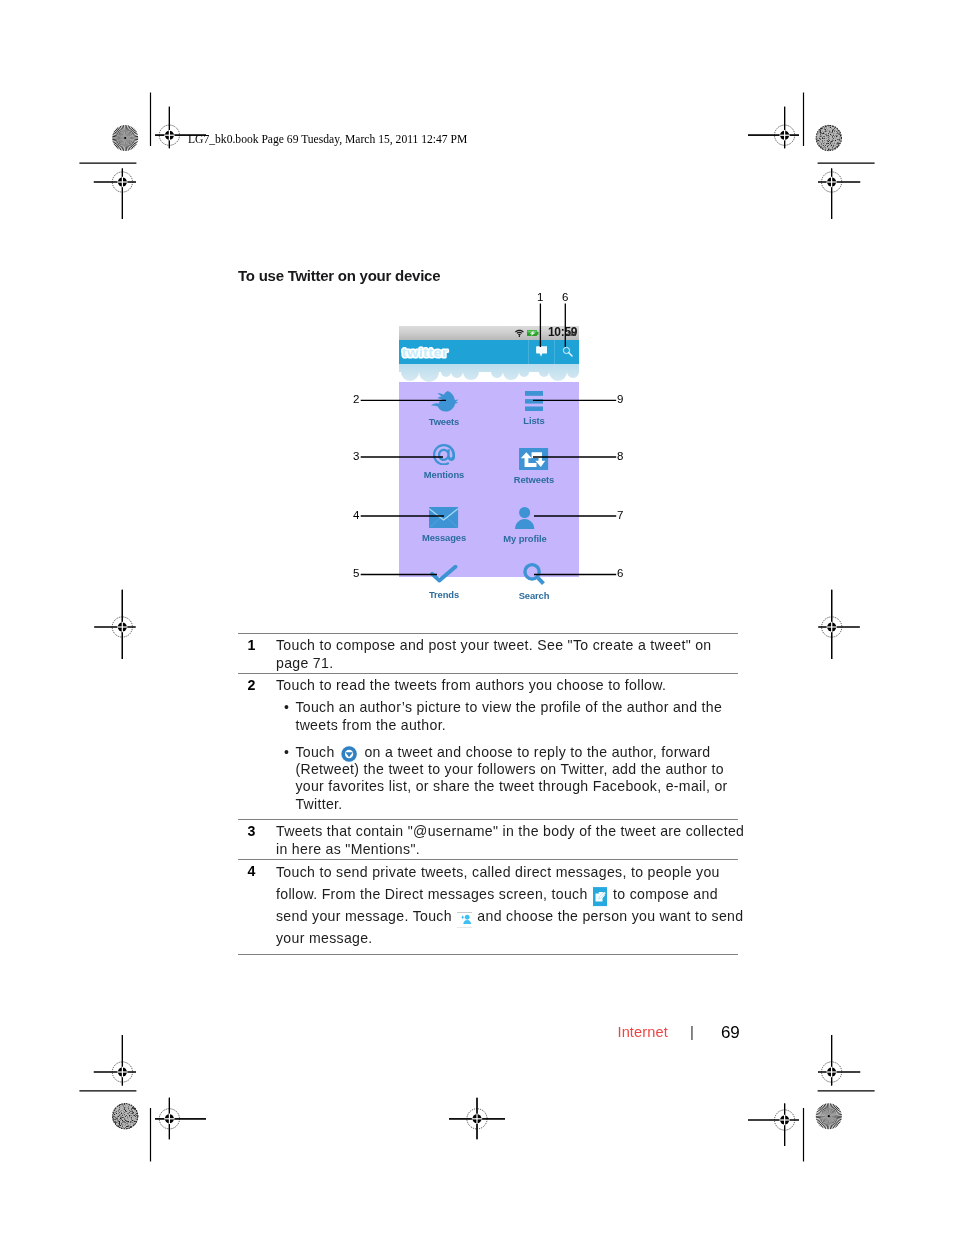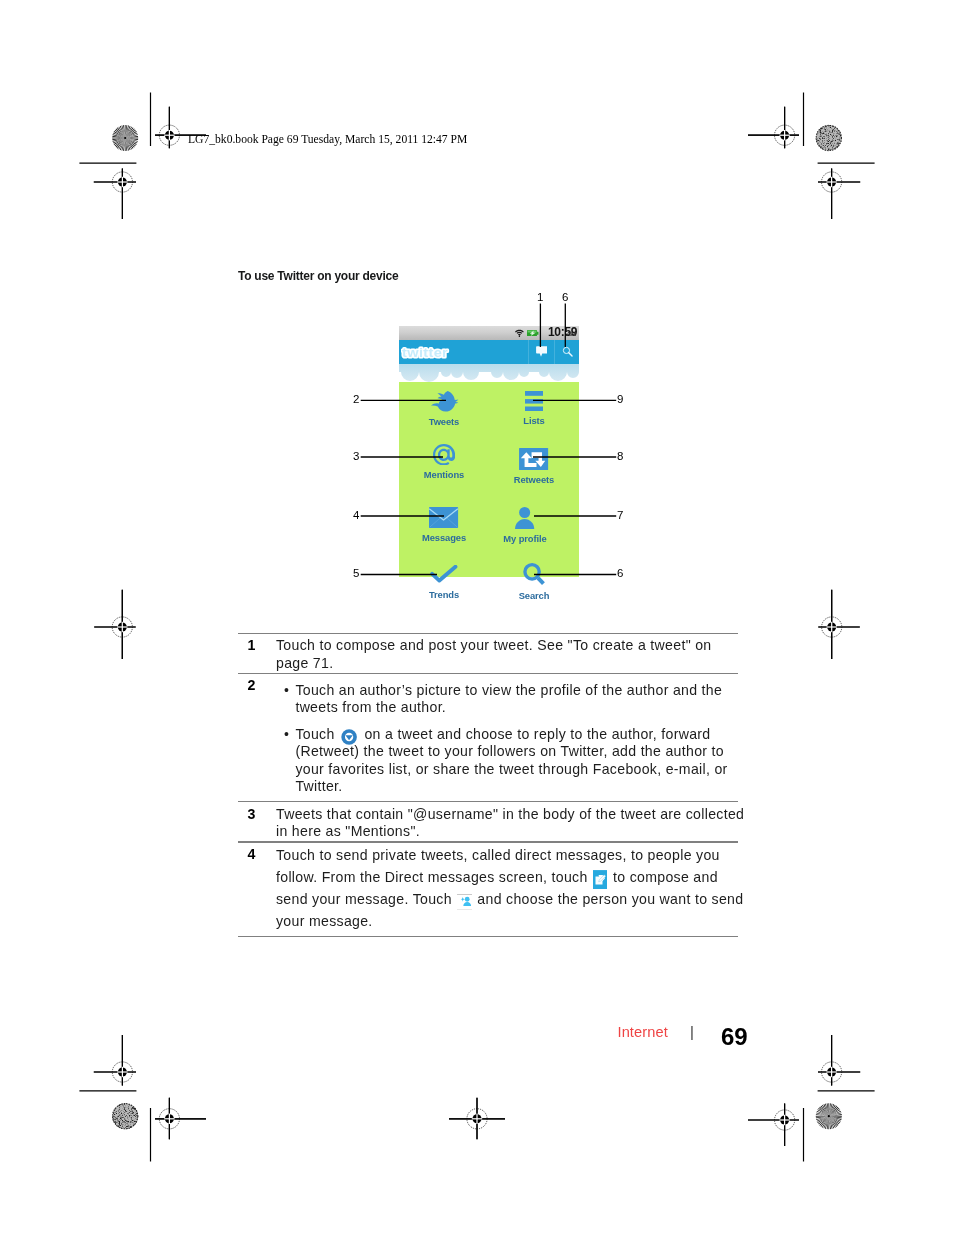--- a/index.html
+++ b/index.html
@@ -1,35 +1,35 @@
 <!DOCTYPE html>
 <html><head>
 <meta charset="utf-8">
 <style>
 html,body{margin:0;padding:0;}
 body{width:954px;height:1235px;background:#ffffff;font-family:"Liberation Sans",sans-serif;position:relative;overflow:hidden;}
 .page{position:absolute;left:0;top:0;width:954px;height:1235px;margin-top:10px;}
 .abs{position:absolute;}
 .printhdr{position:absolute;left:188px;top:123px;font-family:"Liberation Serif",serif;font-size:11.6px;color:#000;white-space:nowrap;}
-.sechead{position:absolute;left:238px;top:258px;font-size:12px;font-weight:bold;color:#18191a;letter-spacing:-0.25px;margin:0;line-height:16px;}
+.sechead{position:absolute;left:238px;top:258px;font-size:15px;font-weight:bold;color:#18191a;letter-spacing:-0.25px;margin:0;line-height:16px;}
 
 .tbl{position:absolute;left:238px;top:622.6px;width:500px;}
 .rule{height:1.1px;background:#808080;width:500px;}
 .row{display:flex;align-items:flex-start;}
 .num{width:38px;font-size:14.2px;font-weight:bold;color:#000;line-height:17.5px;padding-top:3.4px;padding-left:9.5px;box-sizing:border-box;flex:0 0 38px;}
 .cell{width:470px;flex:0 0 470px;font-size:14.1px;color:#1d1d1d;line-height:17.5px;padding-top:3.4px;padding-bottom:0.8px;letter-spacing:0.32px;}
 .cell-wide{line-height:22px;padding-top:1.1px;padding-bottom:4.4px;}
 .bul{display:flex;margin-top:4.6px;}
 .bul2{margin-top:9.3px;}
 .cell-bullets{padding-bottom:5.5px;}
 .bul .dot{width:19.4px;flex:0 0 19.4px;text-align:left;font-size:14px;padding-left:8px;box-sizing:border-box;}
 .bul .btxt{flex:1;line-height:17.4px;}
 .footer-internet{position:absolute;left:617.5px;top:1013.5px;font-size:14.6px;color:#ef4444;letter-spacing:0.1px;}
 .footer-sep{position:absolute;left:690px;top:1013px;font-size:15px;color:#3a3a3a;}
-.footer-page{position:absolute;left:721px;top:1012.5px;font-size:24px;font-weight:bold;color:#000;letter-spacing:-0.2px;}
+.footer-page{position:absolute;left:721px;top:1012.5px;font-size:17px;font-weight:normal;color:#000;letter-spacing:-0.2px;}
 
 .phone{position:absolute;left:399px;top:315.5px;width:180px;}
 .statusbar{height:14px;background:linear-gradient(#dcdcdc,#cecece 48%,#c2c2c2 75%,#b9b9b9);position:relative;}
 .twbar{height:24px;background:#1fa2d6;position:relative;padding-left:44px;}
 .cloudband{height:18px;background:transparent;position:relative;overflow:hidden;}
 .iconlabel{font-size:9.4px;font-weight:bold;color:#2c6c9e;text-align:center;line-height:10px;margin-top:1px;letter-spacing:-0.1px;}
 .cnum{position:absolute;font-size:11.5px;color:#000;font-family:"Liberation Sans",sans-serif;}
 .inlineicon{display:inline-block;vertical-align:middle;line-height:0;position:relative;}
 </style>
 </head>
@@ -283,21 +283,21 @@
         </defs>
         <path d="M0,0 H180 V8
           a6,6 0 0 1 -12,0 a9,9 0 0 1 -18,0 a5,5 0 0 1 -10,0
           L138,8 L130,8 a5,5 0 0 1 -10,0 a8,8 0 0 1 -16,0
           a6,6 0 0 1 -12,0 L92,8 L80,8 a8,8 0 0 1 -16,0
           a6,6 0 0 1 -12,0 a5,5 0 0 1 -10,0 L40,8
           a10,10 0 0 1 -20,0 a9,9 0 0 1 -18,0 L0,8 Z" fill="url(#cloudg)"></path>
       </svg>
     </div>
 
-    <div style="position:relative;height:195px;background:#bef264;">
+    <div style="position:relative;height:195px;background:#c4b5fd;">
 
       <div style="position:absolute;left:0;top:6px;width:90px;text-align:center;">
         <svg style="width:30.4px;height:22.3px;margin-top:2.4px;" viewBox="0 0 100 76">
           <g fill="#3d93d4">
               <path d="M62 3 C56 5.5 51.5 10 49 16 C44 13 36 10.5 27 11 C33 15 38 19 41.5 23.5 C36 23 31 24.5 27.5 28 C33.5 28.5 39 30 43 32.5 C37 35.5 32.5 40 31 46.5 C24 44 14 45 5 53 C14 52.5 22 53.5 28 56 C33 67 43 73.5 55 73.5 C72 73.5 84 62 87.5 46 C91 46.5 95 45 98 42.5 C94 42.5 90.5 41.5 88 40 C91.5 39 95.5 36.5 98 32.5 C93.5 34 89 34.5 85.5 33.5 C85.5 26 82 18.5 76 12.5 C71.5 8 67 4.5 62 3z"></path>
             </g>
         </svg>
         <div class="iconlabel">Tweets</div>
       </div>
 
@@ -363,20 +363,21 @@
   <div class="tbl">
     <div class="rule"></div>
     <div class="row">
       <div class="num">1</div>
       <div class="cell">Touch to compose and post your tweet. See "To create a tweet" on page 71.</div>
     </div>
     <div class="rule"></div>
     <div class="row">
       <div class="num">2</div>
       <div class="cell cell-bullets">
+        <div>Touch to read the tweets from authors you choose to follow.</div>
         <div class="bul">
           <div class="dot">•</div>
           <div class="btxt">Touch an author’s picture to view the profile of the author and the tweets from the author.</div>
         </div>
         <div class="bul bul2">
           <div class="dot">•</div>
           <div class="btxt"><span>Touch </span><span class="inlineicon" style="margin:0 2.6px 0 2.6px;top:1.5px;"><svg style="width:16.2px;height:16.1px;" viewBox="0 0 32 32">
                   <circle cx="16" cy="16" r="15.5" fill="#2f81c4"></circle>
                   <circle cx="16" cy="16" r="8.3" fill="#ffffff"></circle>
                   <path d="M8.6 12.6 h14.8 L16 22.4z" fill="#2f81c4"></path>

